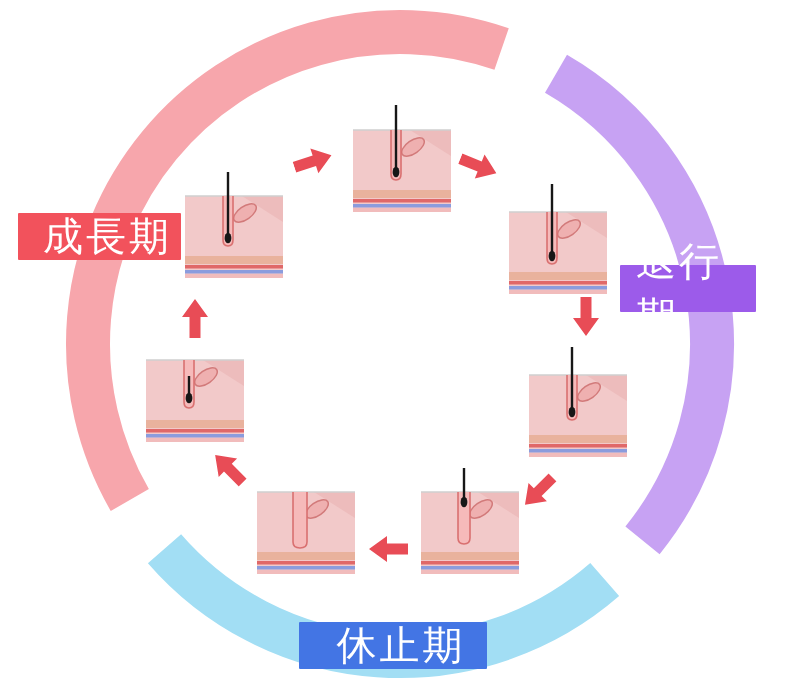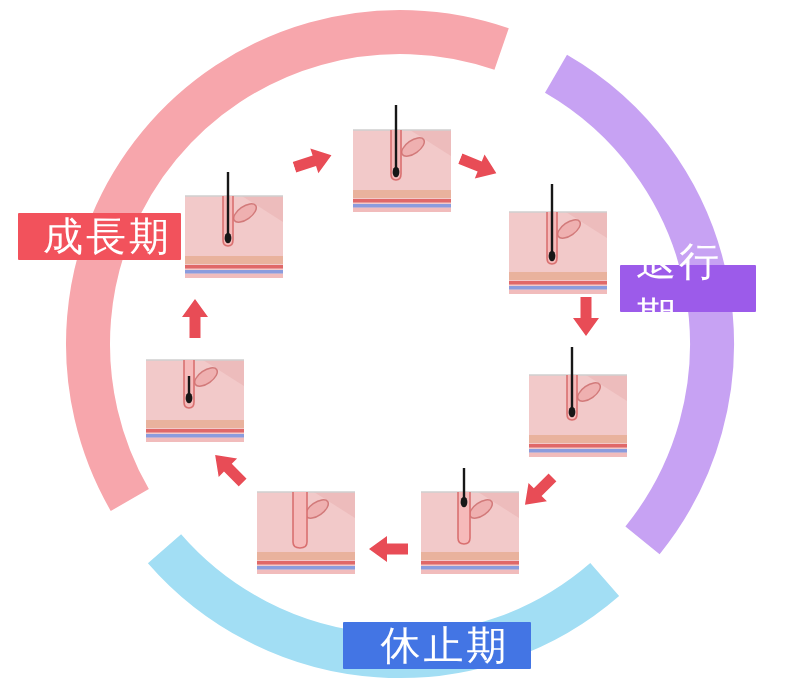--- a/index.html
+++ b/index.html
@@ -20,21 +20,21 @@
     font-size: 40px;
     letter-spacing: 3px;
     display: flex;
     align-items: center;
     justify-content: center;
     border-radius: 1px;
     padding-left: 16px;
   }
   .label-growth     { left: 18px;  top: 213px; width: 147px; height: 47px; }
   .label-regression { left: 620px; top: 265px; width: 120px; height: 47px; }
-  .label-rest       { left: 299px; top: 622px; width: 172px; height: 47px; margin-left: 44px; }
+  .label-rest       { left: 299px; top: 622px; width: 172px; height: 47px; }
 </style>
 </head>
 <body>
 
 <div class="canvas">
 
   <svg class="arcs" width="800" height="683" viewBox="0 0 800 683">
     <path d="M 129.8 500 A 312 312 0 0 1 501.6 49" fill="none" stroke-width="44" stroke="#f7a6ac"></path>
     <path d="M 556 73.8 A 312 312 0 0 1 642.5 540.3" fill="none" stroke-width="44" stroke="#c7a2f3"></path>
     <path d="M 604.7 579.5 A 312 312 0 0 1 164.5 548.7" fill="none" stroke-width="44" stroke="#a2def4"></path>

